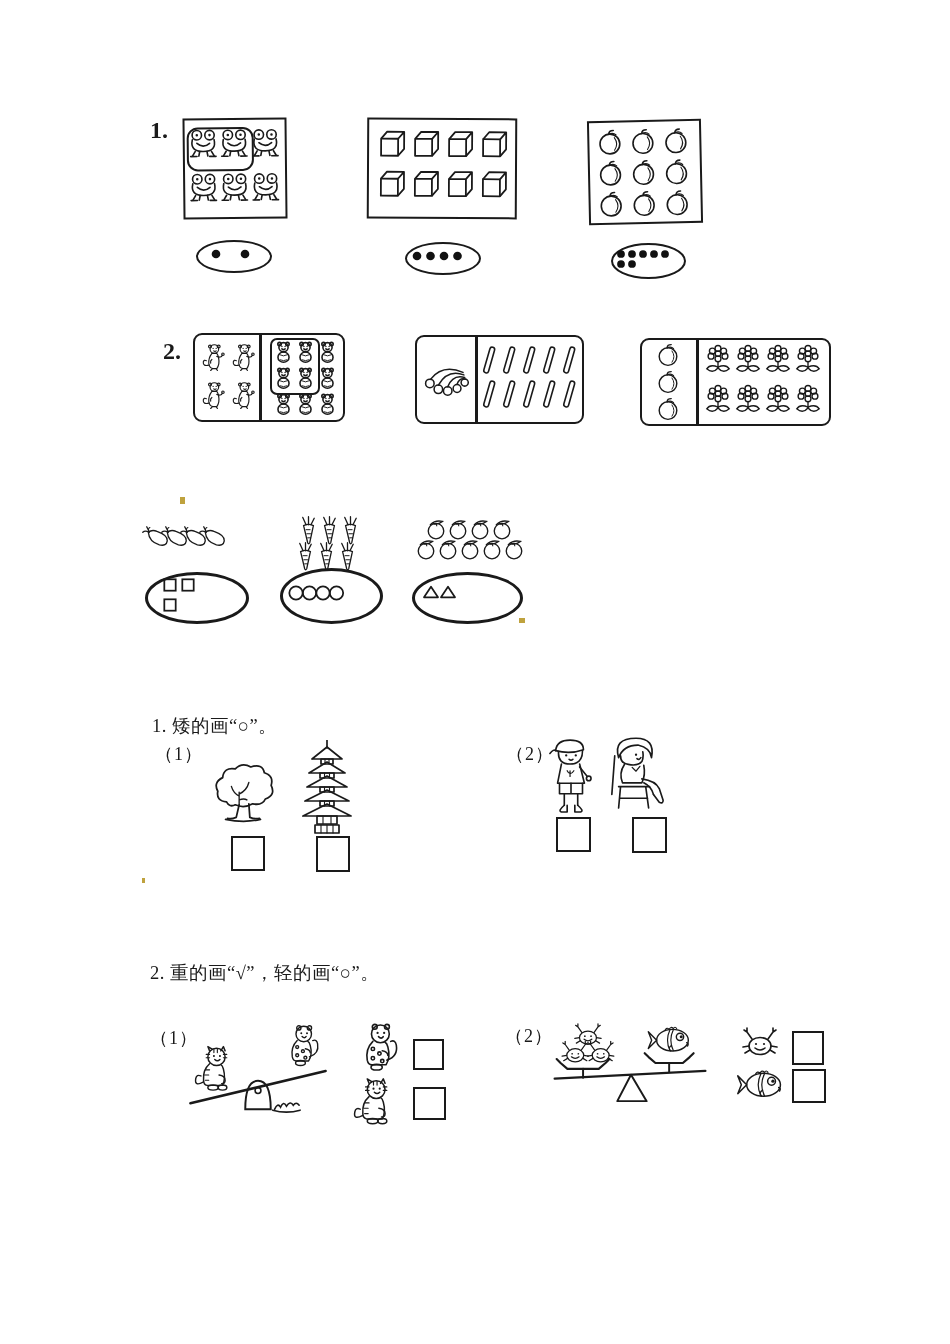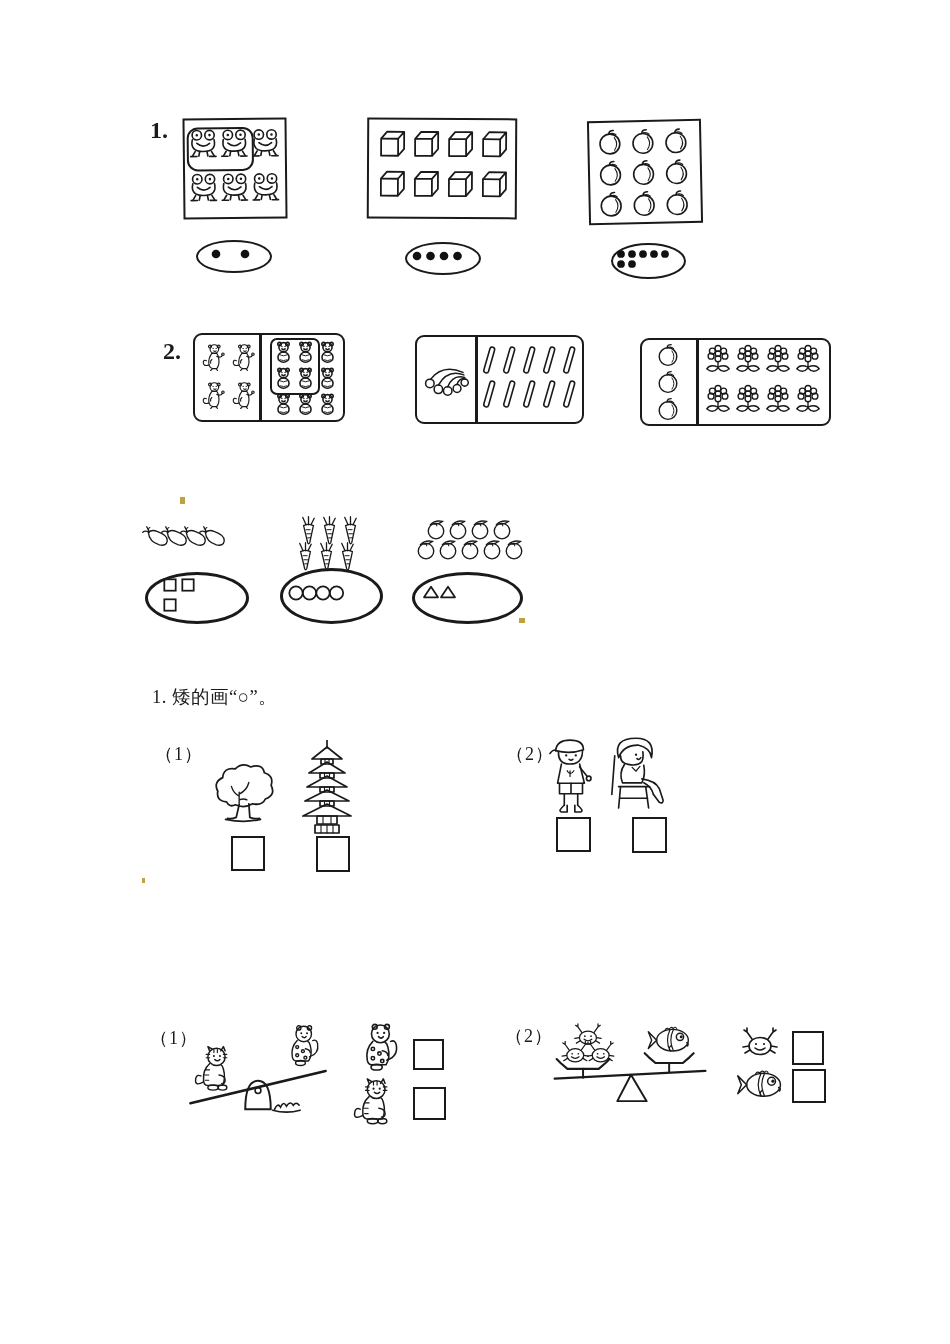--- a/index.html
+++ b/index.html
@@ -441,21 +441,21 @@
       <use href="#i-peach" x="88" y="20" width="24" height="21"></use>
     </svg>
   <div class="oval-big" style="left:412px;top:572px;width:105px;height:46px;">
     <svg class="grid" style="left:0;top:0;" width="99" height="40">
         <use href="#i-triangle" x="8" y="10" width="16" height="14"></use>
         <use href="#i-triangle" x="25" y="10" width="16" height="14"></use>
       </svg>
   </div>
   <div class="tanmark" style="left: 519px; top: 618px; width: 6px; height: 5px; background: rgb(191, 162, 62);"></div>
 
-  <div class="qtext" style="left:152px;top:684px;">1. 矮的画“○”。</div>
+  <div class="qtext" style="left:152px;top:713px;">1. 矮的画“○”。</div>
 
   <div class="sublabel" style="left:155px;top:742px;">（1）</div>
   <svg class="scene" style="left:212px;top:761px;" width="64" height="74" viewBox="0 0 66 76">
     <use href="#i-tree" x="0" y="0" width="66" height="76"></use>
     </svg>
   <svg class="scene" style="left:302px;top:740px;" width="50" height="95" viewBox="0 0 50 95">
     <use href="#i-pagoda" x="0" y="0" width="50" height="95"></use>
     </svg>
   <div class="ansbox" style="left:231px;top:836px;width:30px;height:31px;"></div>
   <div class="ansbox" style="left:316px;top:836px;width:30px;height:32px;"></div>
@@ -464,20 +464,21 @@
   <div class="sublabel" style="left:506px;top:742px;">（2）</div>
   <svg class="scene" style="left:548px;top:737px;" width="46" height="79" viewBox="0 0 48 80">
     <use href="#i-boy" x="0" y="0" width="48" height="80"></use>
     </svg>
   <svg class="scene" style="left:607px;top:736px;" width="60" height="82" viewBox="0 0 62 84">
     <use href="#i-girl" x="0" y="0" width="62" height="84"></use>
     </svg>
   <div class="ansbox" style="left:556px;top:817px;width:31px;height:31px;"></div>
   <div class="ansbox" style="left:632px;top:817px;width:31px;height:32px;"></div>
 
+  <div class="qtext" style="left:150px;top:960px;">2. 重的画“√”，轻的画“○”。</div>
 
   <div class="sublabel" style="left:150px;top:1026px;">（1）</div>
   <svg class="scene" style="left:183px;top:1019px;" width="150" height="98" viewBox="0 0 150 100">
     <g fill="none" stroke="#1a1a1a" stroke-width="2.6" stroke-linecap="round">
       <path d="M6,86 L144,53"></path>
       <path d="M62,92 Q62,63 75,63 Q88,63 88,92 Z" stroke-width="2"></path>
       <circle cx="75" cy="73" r="3" stroke-width="1.6"></circle>
       <path d="M92,92 q3,-7 6,-2 q3,-7 6,-1 q4,-6 7,-1 q3,-4 6,0 M90,93 q14,4 28,0" stroke-width="1.6"></path>
     </g>
     <use href="#i-tiger" x="8" y="27" width="44" height="48"></use>

